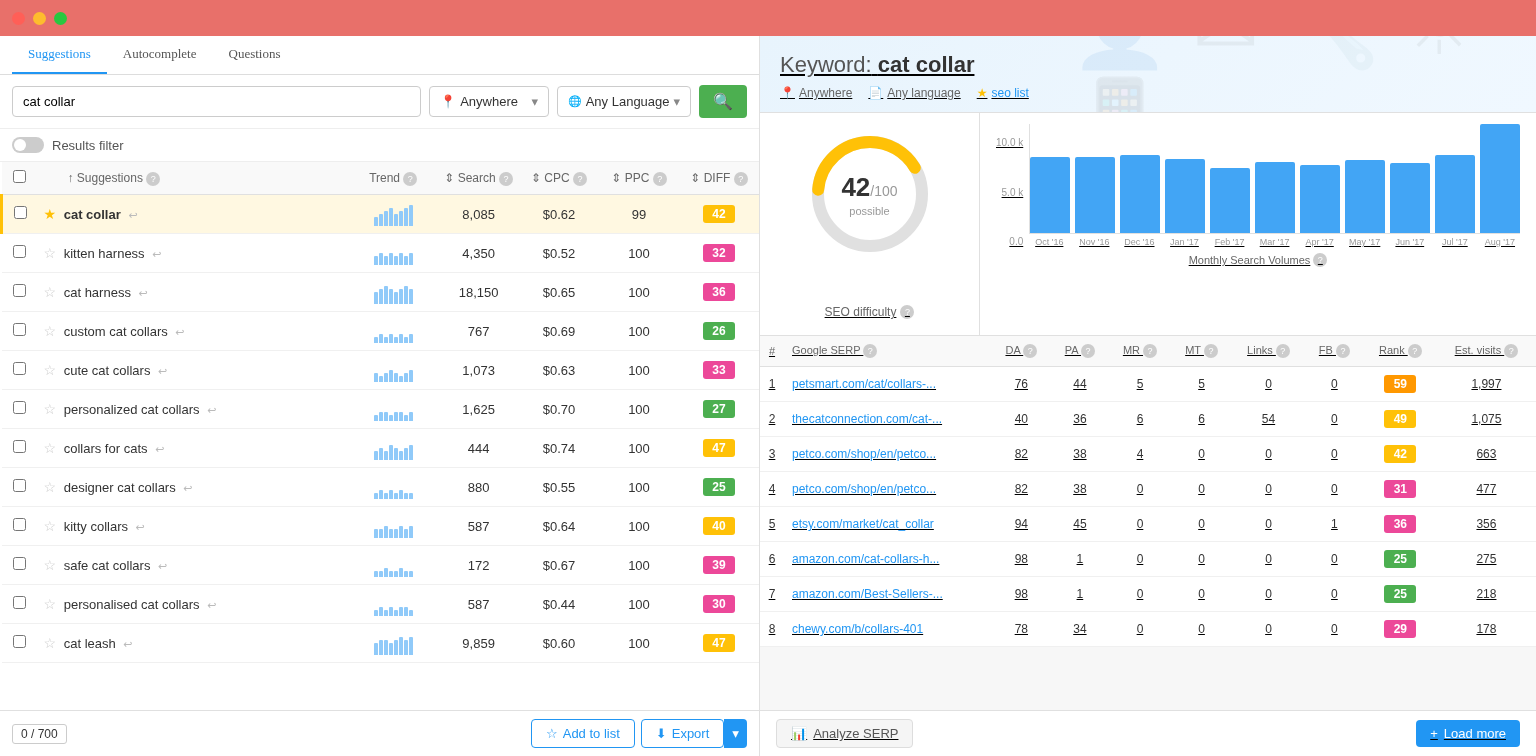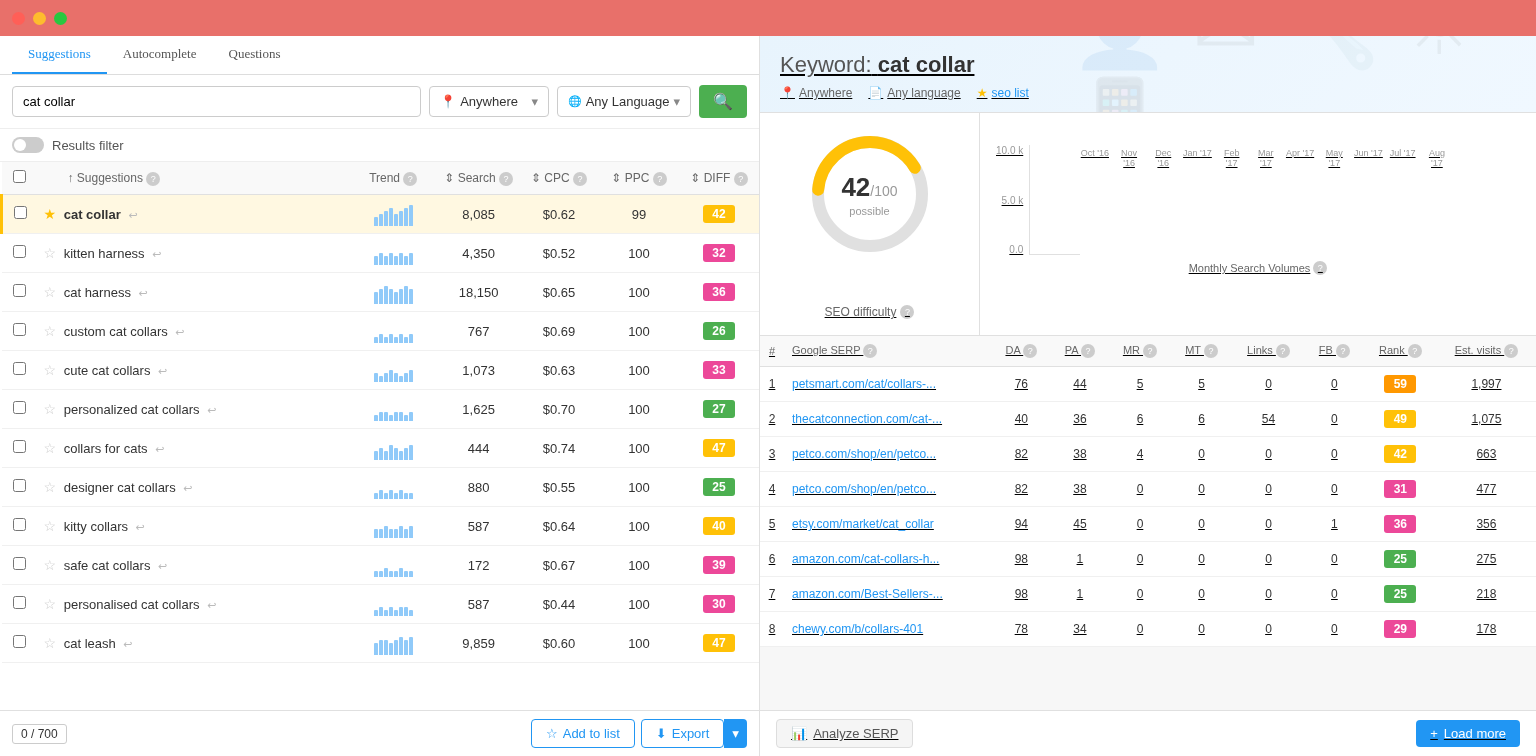--- a/index.html
+++ b/index.html
@@ -88,21 +88,21 @@
 
     .seo-difficulty-box { width: 220px; padding: 16px; display: flex; flex-direction: column; align-items: center; border-right: 1px solid #e0e0e0; flex-shrink: 0; gap: 38px; }
 
     .donut-container { position: relative; width: 130px; height: 130px; margin-bottom: 8px; }
     .donut-svg { width: 130px; height: 130px; }
     .donut-text { position: absolute; top: 50%; left: 50%; transform: translate(-50%, -50%); text-align: center; }
 
     .seo-label { font-size: 12px; color: #666; display: flex; align-items: center; gap: 4px; }
     .info-icon { width: 14px; height: 14px; border-radius: 50%; background: #ccc; color: #fff; font-size: 9px; display: inline-flex; align-items: center; justify-content: center; cursor: pointer; }
 
-    .chart-box { flex: 1; padding: 12px 16px; }
+    .chart-box { flex: 1; padding: 4px 16px; }
     .chart-title { font-size: 11px; color: #666; text-align: center; margin-top: 6px; display: flex; align-items: center; justify-content: center; gap: 3px; }
 
     
     .serp-section { flex: 1; overflow: hidden; display: flex; flex-direction: column; }
     .serp-table-container { flex: 1; overflow-y: auto; }
     .serp-table { width: 100%; border-collapse: collapse; background: #fff; }
     .serp-table thead th { background: #f9f9f9; border-bottom: 1px solid #e0e0e0; padding: 8px 8px; font-size: 11px; color: #666; font-weight: 500; position: sticky; top: 0; white-space: nowrap; }
     .serp-table tbody tr { border-bottom: 1px solid #f0f0f0; background: #fff; }
     .serp-table td { padding: 8px 8px; font-size: 12px; color: #333; text-align: center; vertical-align: middle; }
     .serp-table td.url-cell { text-align: left; }
@@ -575,21 +575,21 @@
         </div>
 
         <div class="chart-box">
           <div style="display:flex;flex-direction:column;height:100%;">
             <div style="display:flex;align-items:flex-end;gap:0;height:130px;padding-top:10px;">
               <div style="display:flex;flex-direction:column;justify-content:space-between;height:110px;margin-right:6px;text-align:right;">
                 <span style="font-size:10px;color:#999;">10.0 k</span>
                 <span style="font-size:10px;color:#999;">5.0 k</span>
                 <span style="font-size:10px;color:#999;">0.0</span>
               </div>
-              <div style="flex:1;display:flex;flex-direction:row;">
+              <div style="flex:1;display:flex;flex-direction:column;">
                 <div id="bar-chart-bars" style="display:flex;align-items:flex-end;gap:5px;height:110px;border-bottom:1px solid #e0e0e0;border-left:1px solid #e0e0e0;">
                 <div style="flex: 1 1 0%; background: rgb(66, 165, 245); border-radius: 2px 2px 0px 0px; height: 70%;"></div>
                     <div style="flex: 1 1 0%; background: rgb(66, 165, 245); border-radius: 2px 2px 0px 0px; height: 70%;"></div>
                     <div style="flex: 1 1 0%; background: rgb(66, 165, 245); border-radius: 2px 2px 0px 0px; height: 72%;"></div>
                     <div style="flex: 1 1 0%; background: rgb(66, 165, 245); border-radius: 2px 2px 0px 0px; height: 68%;"></div>
                     <div style="flex: 1 1 0%; background: rgb(66, 165, 245); border-radius: 2px 2px 0px 0px; height: 60%;"></div>
                     <div style="flex: 1 1 0%; background: rgb(66, 165, 245); border-radius: 2px 2px 0px 0px; height: 65%;"></div>
                     <div style="flex: 1 1 0%; background: rgb(66, 165, 245); border-radius: 2px 2px 0px 0px; height: 62%;"></div>
                     <div style="flex: 1 1 0%; background: rgb(66, 165, 245); border-radius: 2px 2px 0px 0px; height: 67%;"></div>
                     <div style="flex: 1 1 0%; background: rgb(66, 165, 245); border-radius: 2px 2px 0px 0px; height: 64%;"></div>

